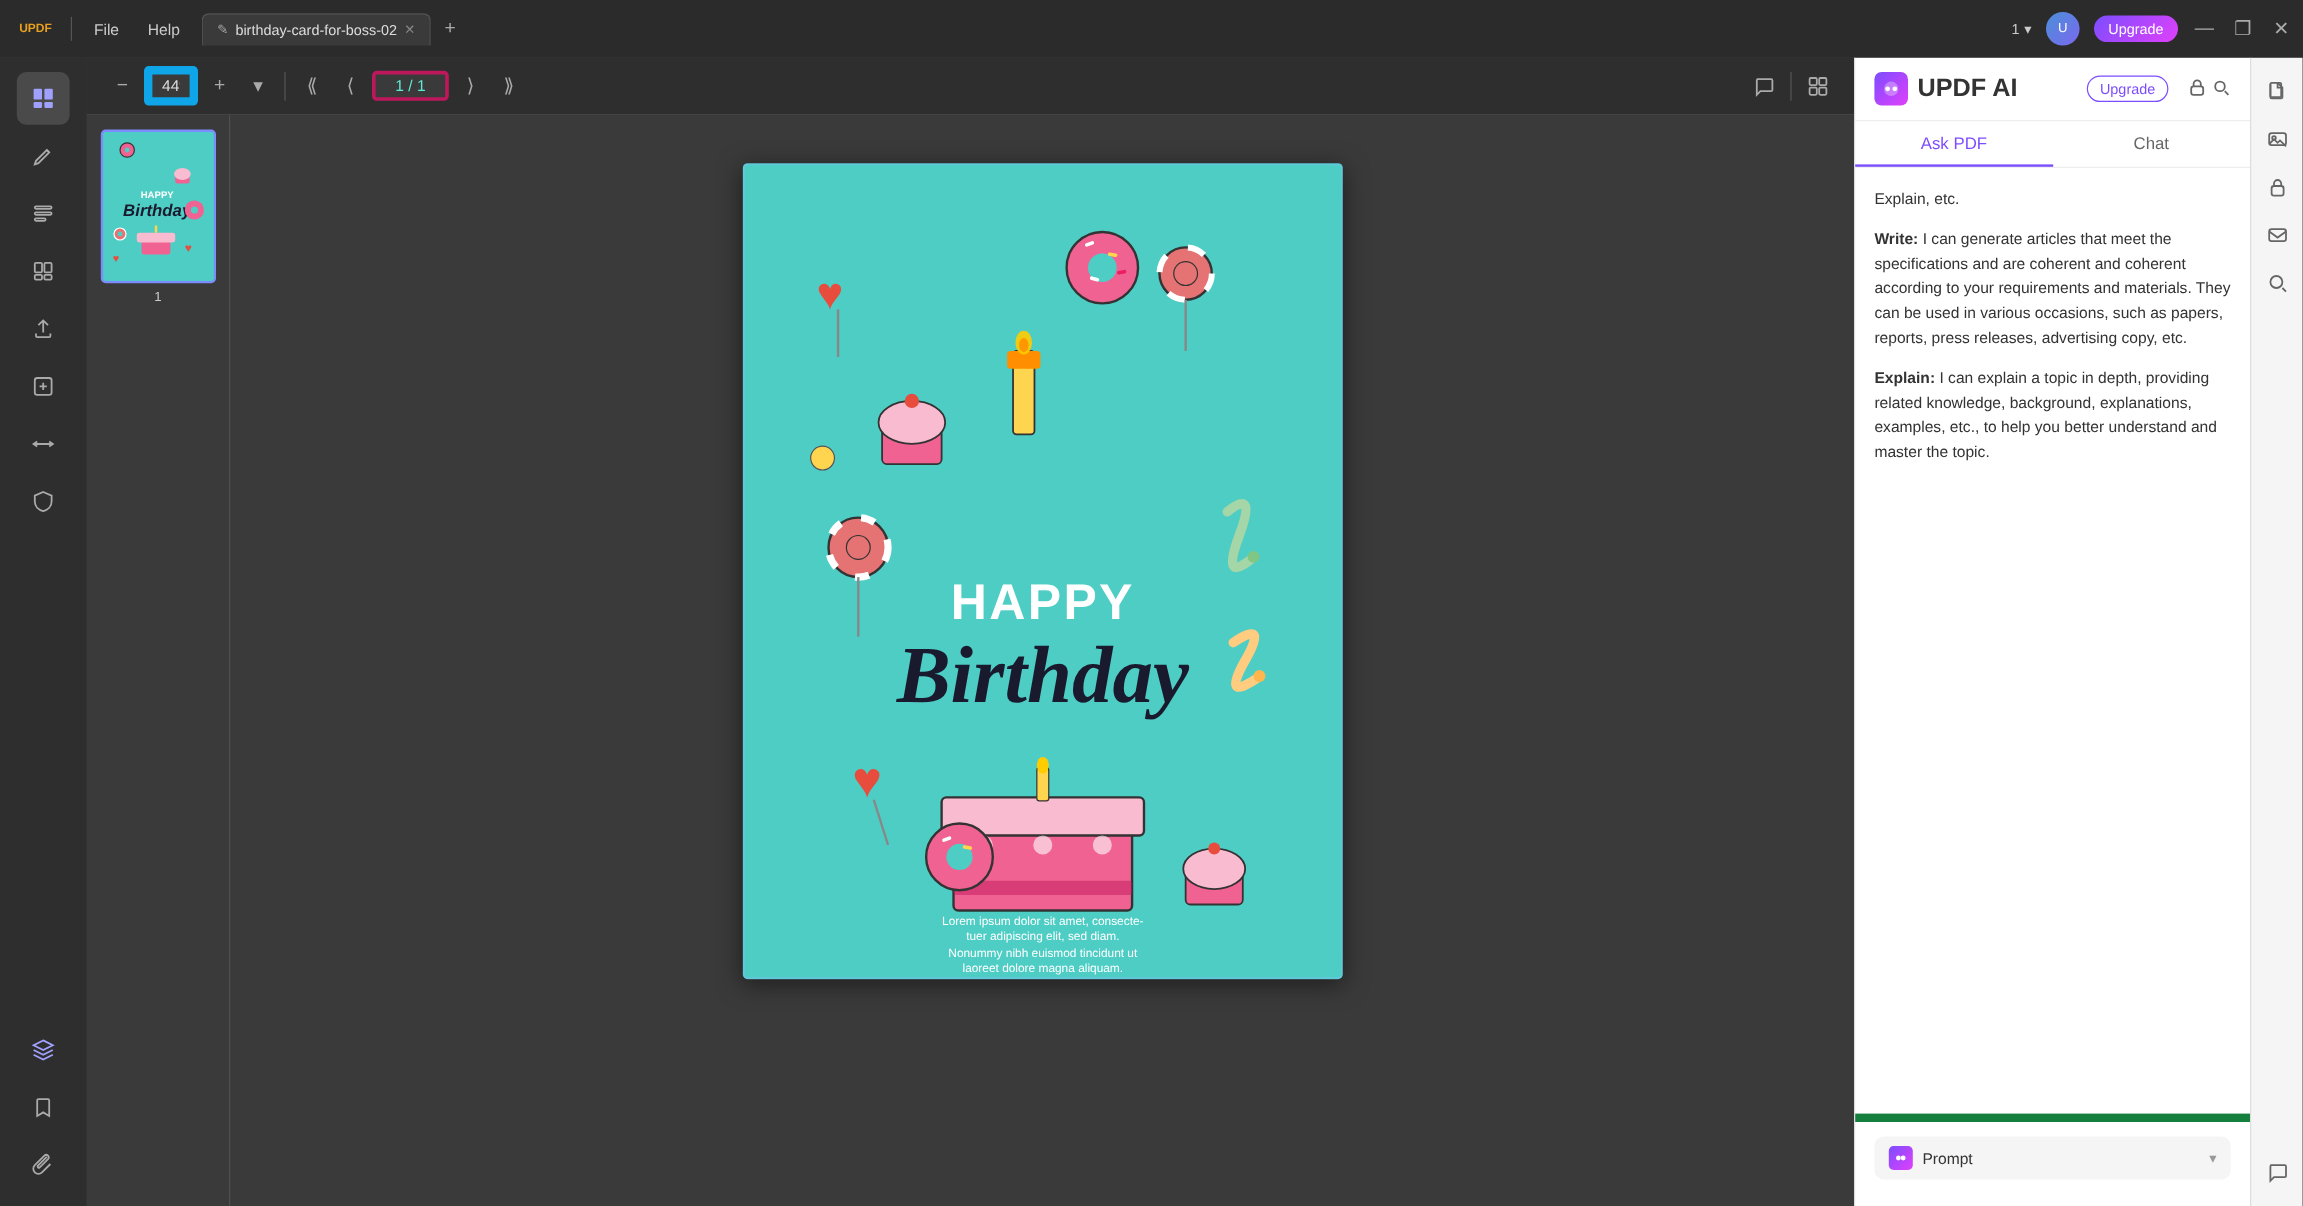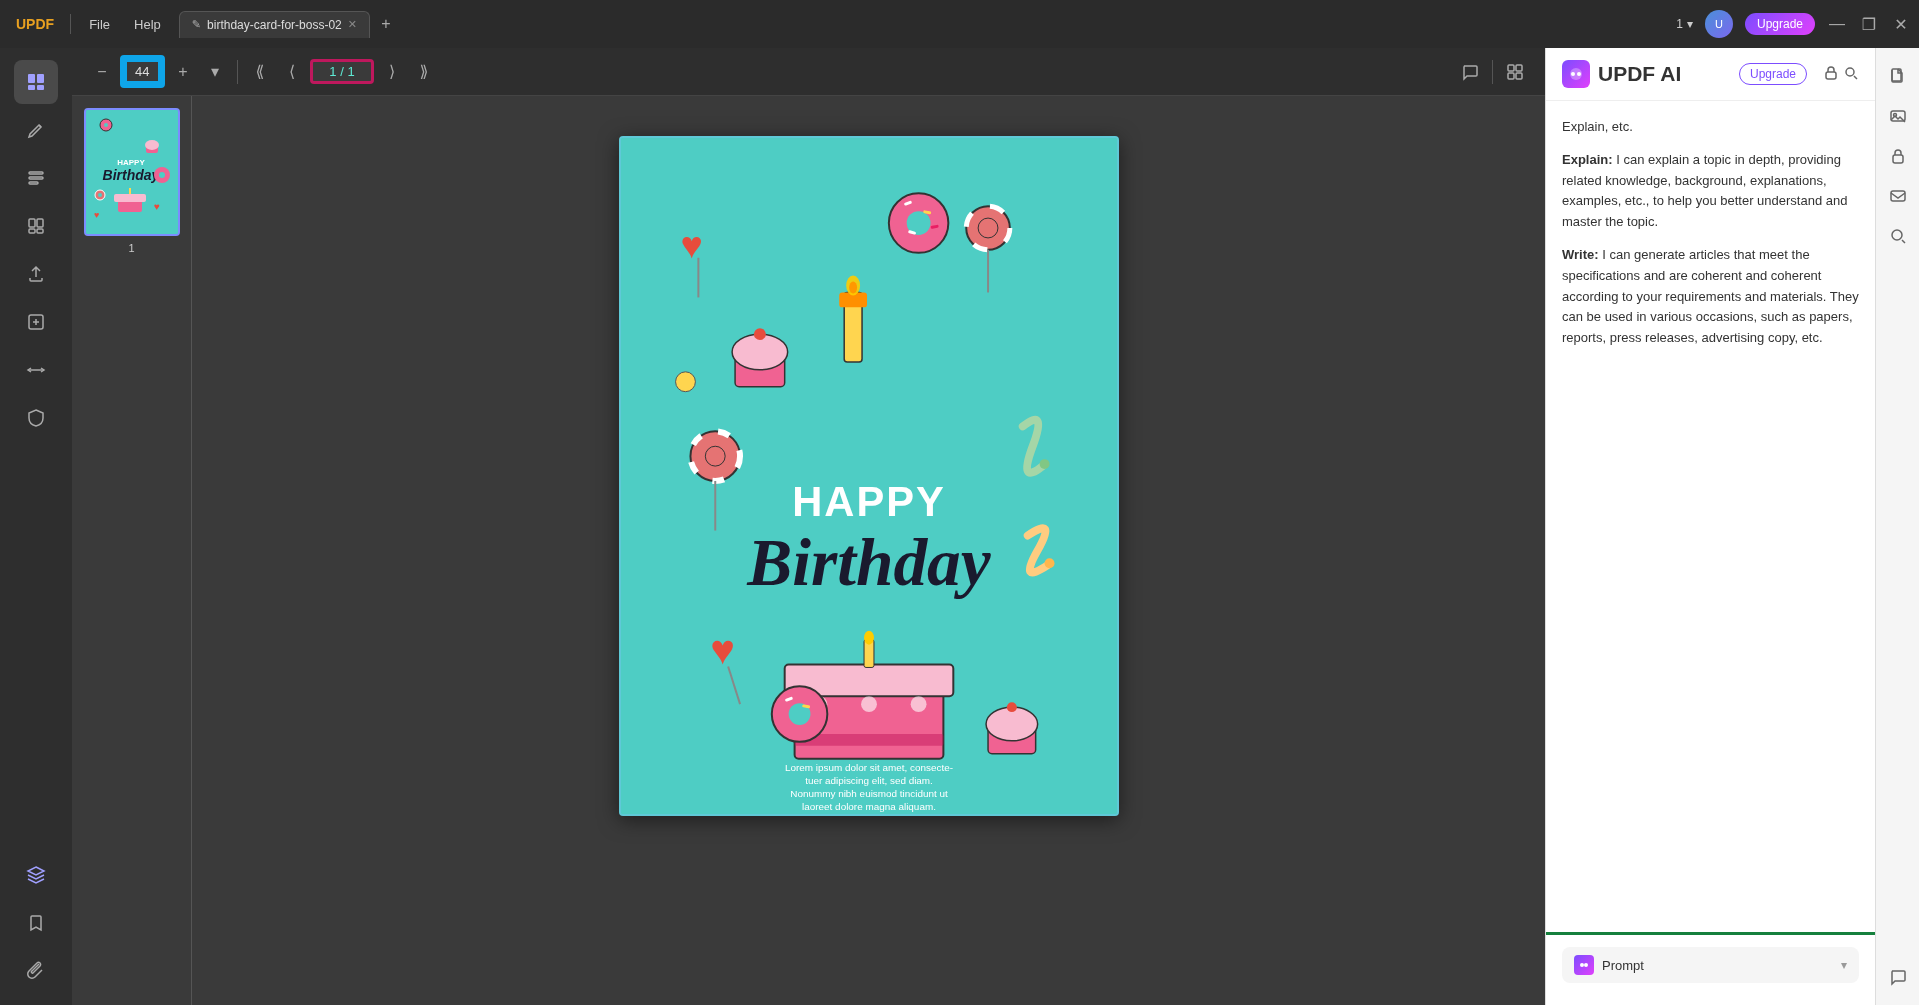--- a/index.html
+++ b/index.html
@@ -18,21 +18,21 @@
     .title-bar-logo {
       display: flex;
       align-items: center;
       gap: 4px;
       padding: 4px 8px;
       border-radius: 4px;
     }
     .logo-text {
       color: #e8a020;
       font-weight: 700;
-      font-size: 14px;
+      font-size: 10px;
     }
     .title-bar-divider {
       width: 1px;
       height: 20px;
       background: #555;
     }
     .title-bar-menu {
       display: flex;
       gap: 4px;
     }
@@ -341,21 +341,21 @@
     }
     .ai-message-text {
       font-size: 13px;
       color: #333;
       line-height: 1.6;
     }
     .ai-message-text p { margin-bottom: 12px; }
     .ai-message-text strong { font-weight: 600; }
     .ai-footer {
       padding: 12px 16px;
-      border-top: 3px solid #15803d;
+      border-top: 7px solid #15803d;
     }
     .ai-prompt-selector {
       display: flex;
       align-items: center;
       gap: 8px;
       background: #f5f5f5;
       border-radius: 8px;
       padding: 8px 12px;
       margin-bottom: 10px;
       cursor: pointer;
@@ -724,25 +724,29 @@
             </svg>
         </div>
         <div style="color:#666;font-size:14px;cursor:pointer;">
           <svg width="16" height="16" viewBox="0 0 16 16" fill="none" stroke="#666" stroke-width="1.5">
               <circle cx="7" cy="7" r="4"></circle>
               <path d="M11 11l3 3"></path>
             </svg>
         </div>
       </div>
     </div>
+    <div class="ai-tabs">
+      <div class="ai-tab active">Ask PDF</div>
+      <div class="ai-tab">Chat</div>
+    </div>
     <div class="ai-messages">
       <div class="ai-message-text">
         <p>Explain, etc.</p>
+        <p><strong>Write: </strong><span>I can generate articles that meet the specifications and are coherent and coherent according to your requirements and materials. They can be used in various occasions, such as papers, reports, press releases, advertising copy, etc.</span></p>
         <p><strong>Explain: </strong><span>I can explain a topic in depth, providing related knowledge, background, explanations, examples, etc., to help you better understand and master the topic.</span></p>
-        <p><strong>Write: </strong><span>I can generate articles that meet the specifications and are coherent and coherent according to your requirements and materials. They can be used in various occasions, such as papers, reports, press releases, advertising copy, etc.</span></p>
       </div>
     </div>
     <div class="ai-footer">
       <div class="ai-prompt-selector">
         <div class="prompt-icon">
           <svg width="12" height="12" viewBox="0 0 12 12" fill="none">
               <circle cx="4" cy="6" r="2" fill="white"></circle>
               <circle cx="8" cy="6" r="2" fill="white"></circle>
             </svg>
         </div>

